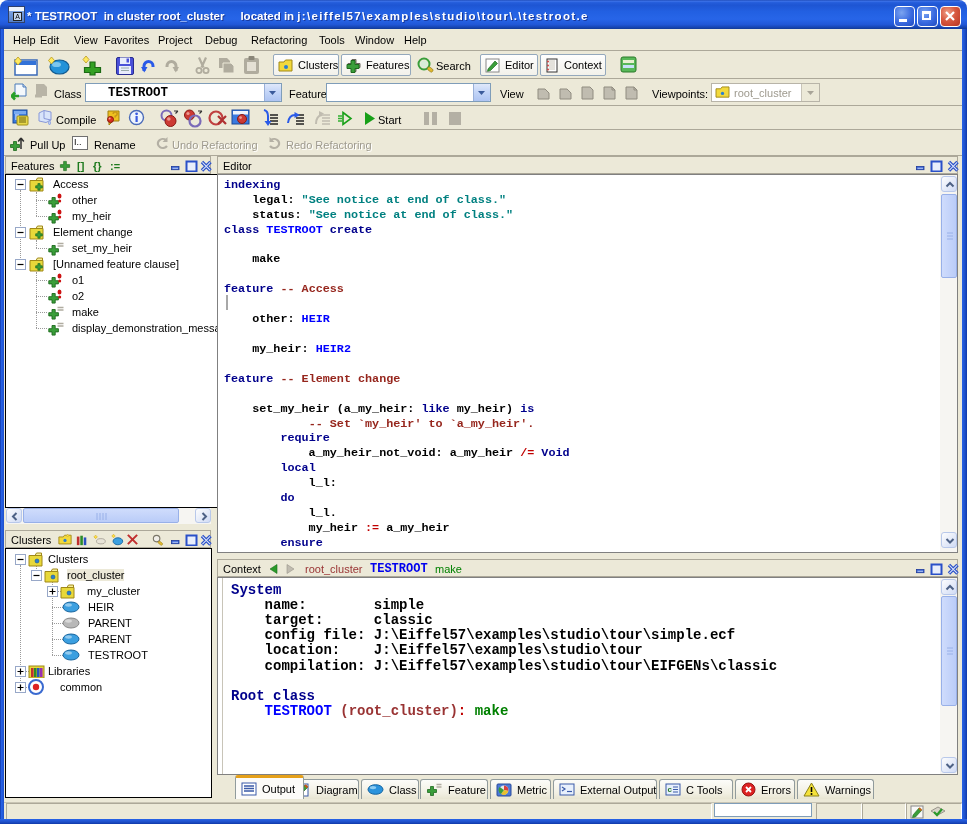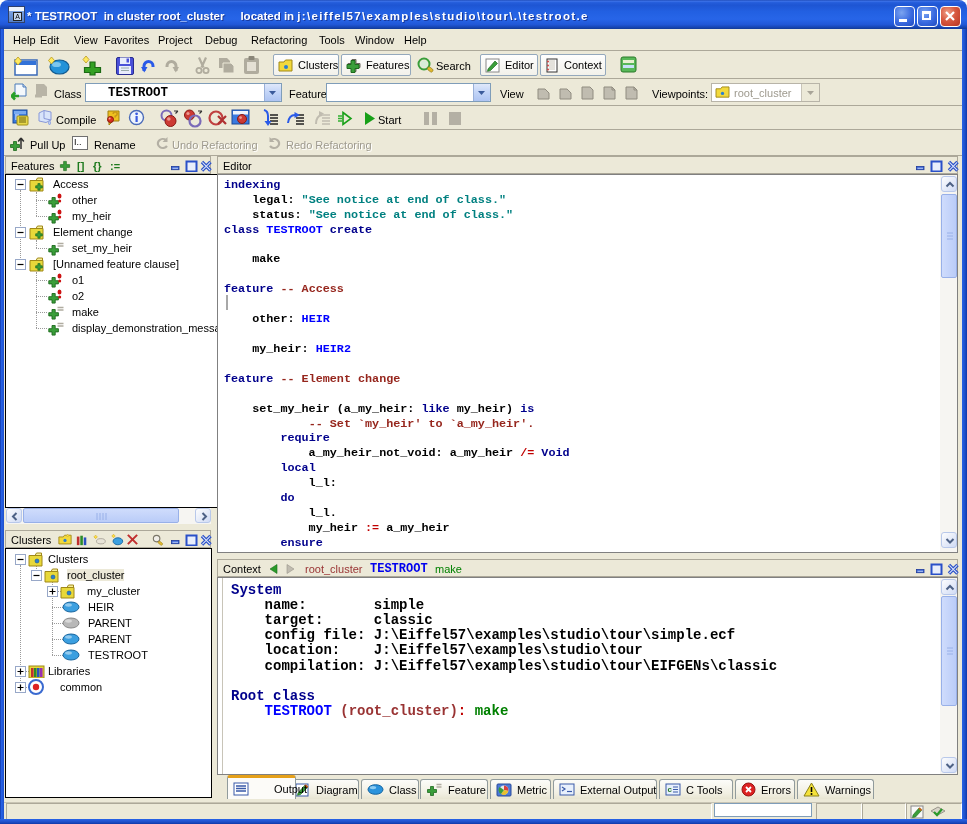--- a/index.html
+++ b/index.html
@@ -646,21 +646,21 @@
   <div class="abs sb-thumb" style="left:1px;top:18px;width:16px;height:110px;"><svg width="16" height="110">
           <path d="M5 51 h6 M5 54 h6 M5 57 h6" stroke="#98b0e8" stroke-width="1"></path>
         </svg></div>
   <div class="abs sb-btn" style="left:1px;top:179px;width:16px;height:16px;"><svg width="16" height="16" viewBox="0 0 16 16">
           <path d="M4.5 6 L8 9.5 L11.5 6" fill="none" stroke="#4d6185" stroke-width="2"></path>
         </svg></div>
  </div>
 </div>
 
 <div class="abs" id="tabbar" style="left:217px;top:775px;width:745px;height:24px;">
-<div class="tab active" style="left:10px;width:69px;gap:20px;">
+<div class="tab active" style="left:18px;width:69px;">
       <svg width="16" height="14" viewBox="0 0 16 14">
         <rect x="1" y="1" width="14" height="12" fill="#fff" stroke="#3a5aa8"></rect>
         <path d="M3 4 h10 M3 6.5 h10 M3 9 h10" stroke="#3a5aa8" stroke-width="1.4"></path>
       </svg>
       <span>Output</span>
     </div>
 <div class="tab" style="left:72px;width:70px;">
       <svg width="16" height="15" viewBox="0 0 16 15">
         <rect x="1" y="2" width="12" height="12" fill="#fff" stroke="#3a5aa8"></rect>
         <path d="M3 11 L10 3 l2.5 2.5 -7 7 -3 .8z" fill="#3a9e3a" stroke="#1e6a1e" stroke-width=".7"></path>

